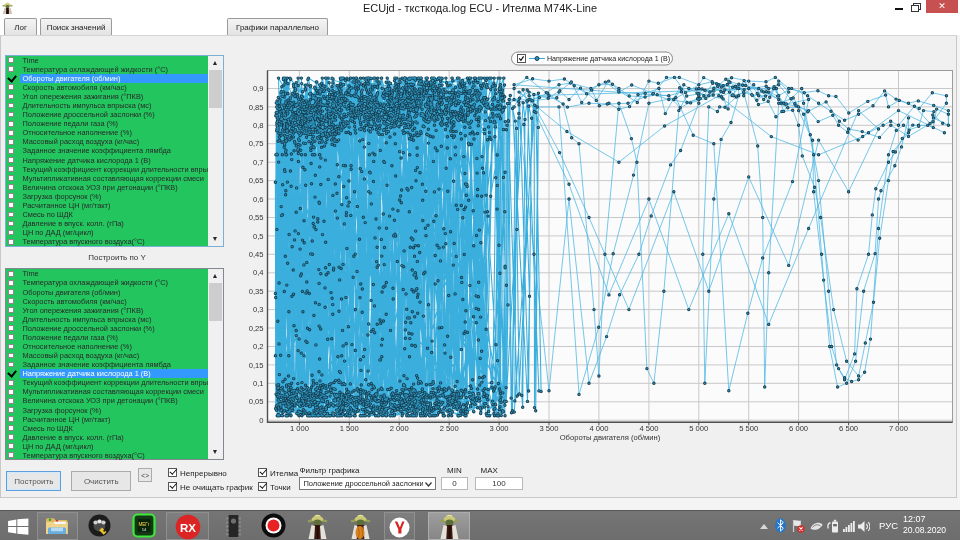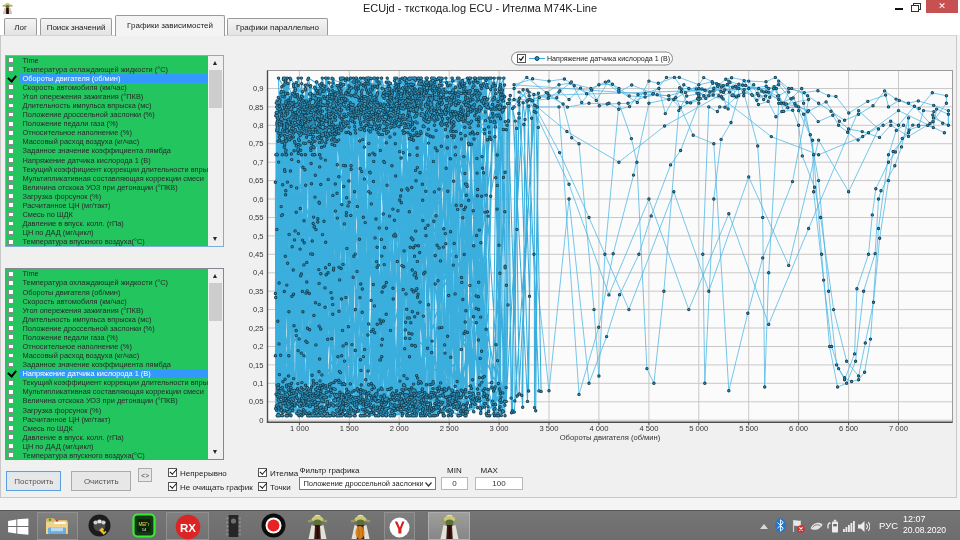--- a/index.html
+++ b/index.html
@@ -58,21 +58,20 @@
     </svg>
   <div id="title">ECUjd - тксткода.log ECU - Ителма M74K-Line</div>
   <div id="bmin"></div>
   <svg id="bmax" viewBox="0 0 10 9">
       <rect x="2.5" y="0.5" width="7" height="6" fill="#fff" stroke="#333"></rect>
       <rect x="0.5" y="2.5" width="7" height="6" fill="#fff" stroke="#333"></rect>
     </svg>
   <div id="bclose">✕</div>
   <div class="tab" style="left:4px;width:33px">Лог</div>
   <div class="tab" style="left:40px;width:72px">Поиск значений</div>
-  <div class="tab act" style="left:115px;width:110px">Графики зависимостей</div>
   <div class="tab" style="left:227px;width:101px">Графики параллельно</div>
  <div id="page">
   <div class="lbox" id="lbx">
         <div class="row">
           <span class="ck"></span>
           <span class="rt">Time</span>
         </div>
         <div class="row">
           <span class="ck"></span>
           <span class="rt">Температура охлаждающей жидкости (°C)</span>
@@ -152,20 +151,21 @@
         <div class="row">
           <span class="ck"></span>
           <span class="rt">Температура впускного воздуха(°C)</span>
         </div>
     <div class="sbar" style="height:190.7px">
           <div class="sb-a" style="top:0">▲</div>
           <div class="sb-t" style="top:14px"></div>
           <div class="sb-a" style="bottom:0">▼</div>
         </div>
   </div>
+  <div class="plabel" style="top:216.5px">Построить по Y</div>
   <div class="lbox" id="lby">
         <div class="row">
           <span class="ck"></span>
           <span class="rt">Time</span>
         </div>
         <div class="row">
           <span class="ck"></span>
           <span class="rt">Температура охлаждающей жидкости (°C)</span>
         </div>
         <div class="row">

